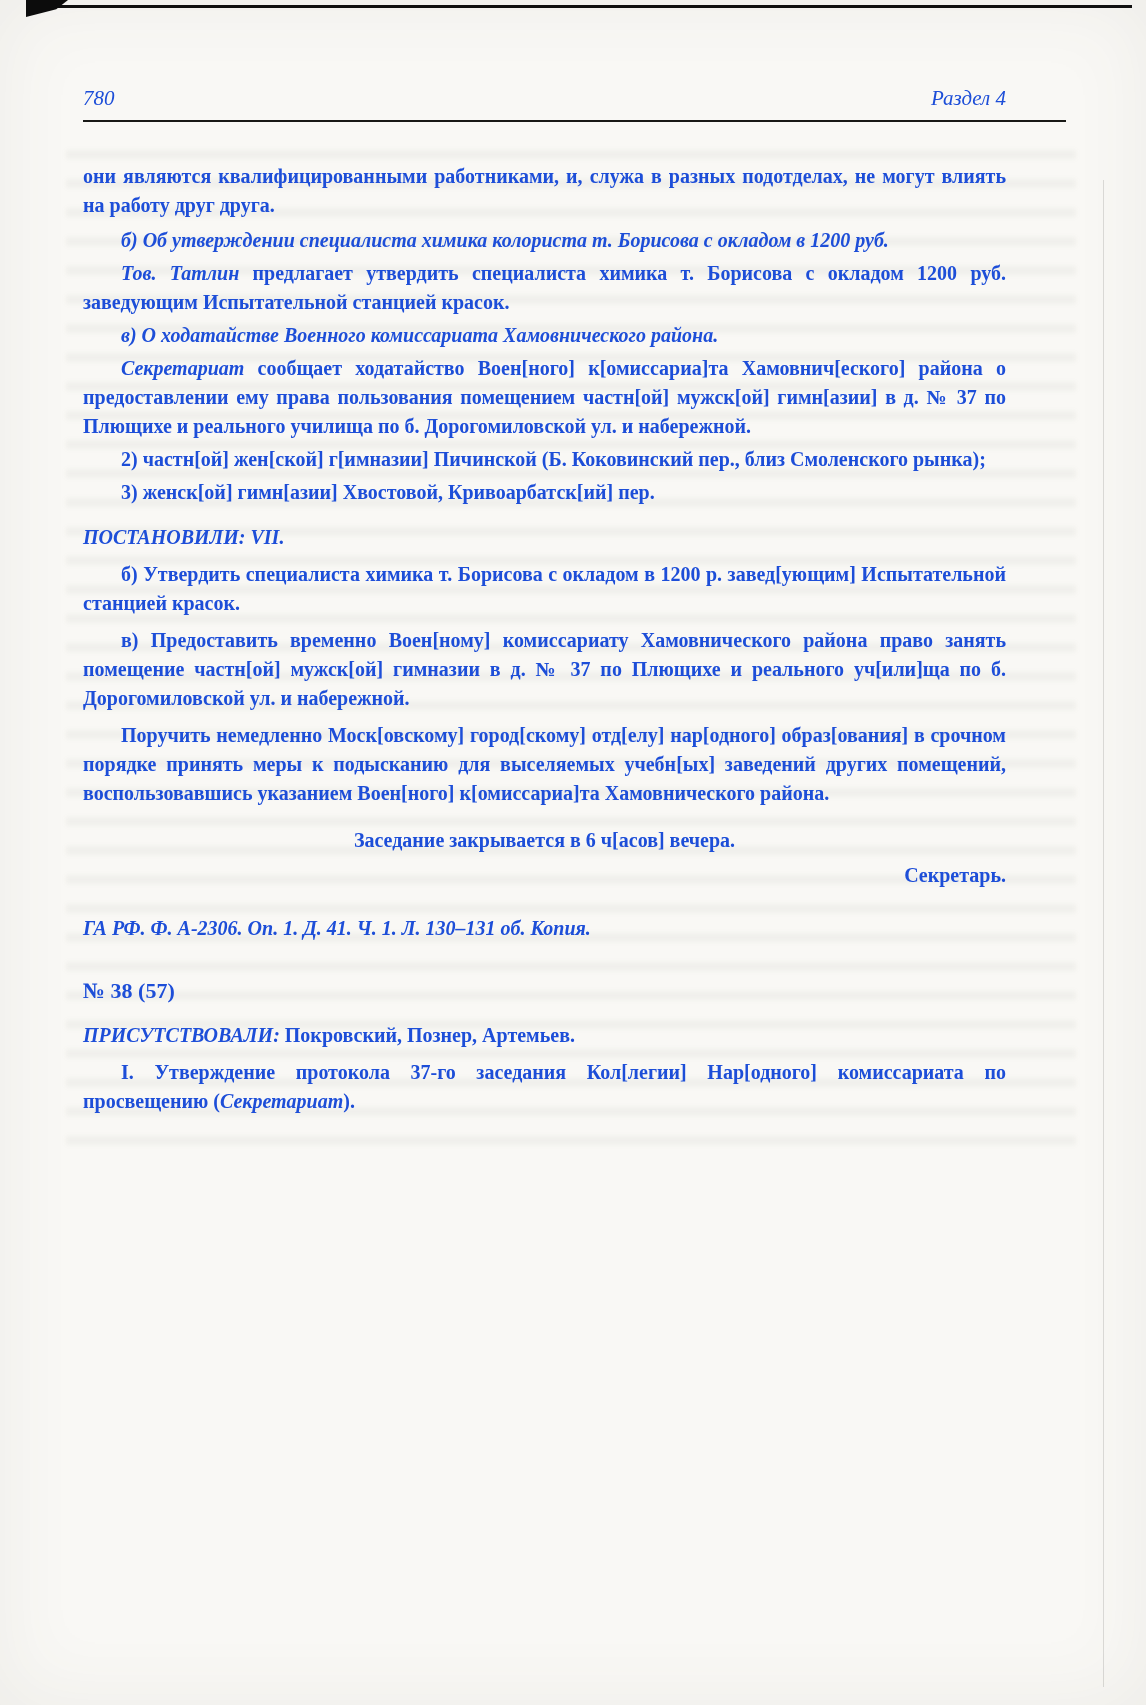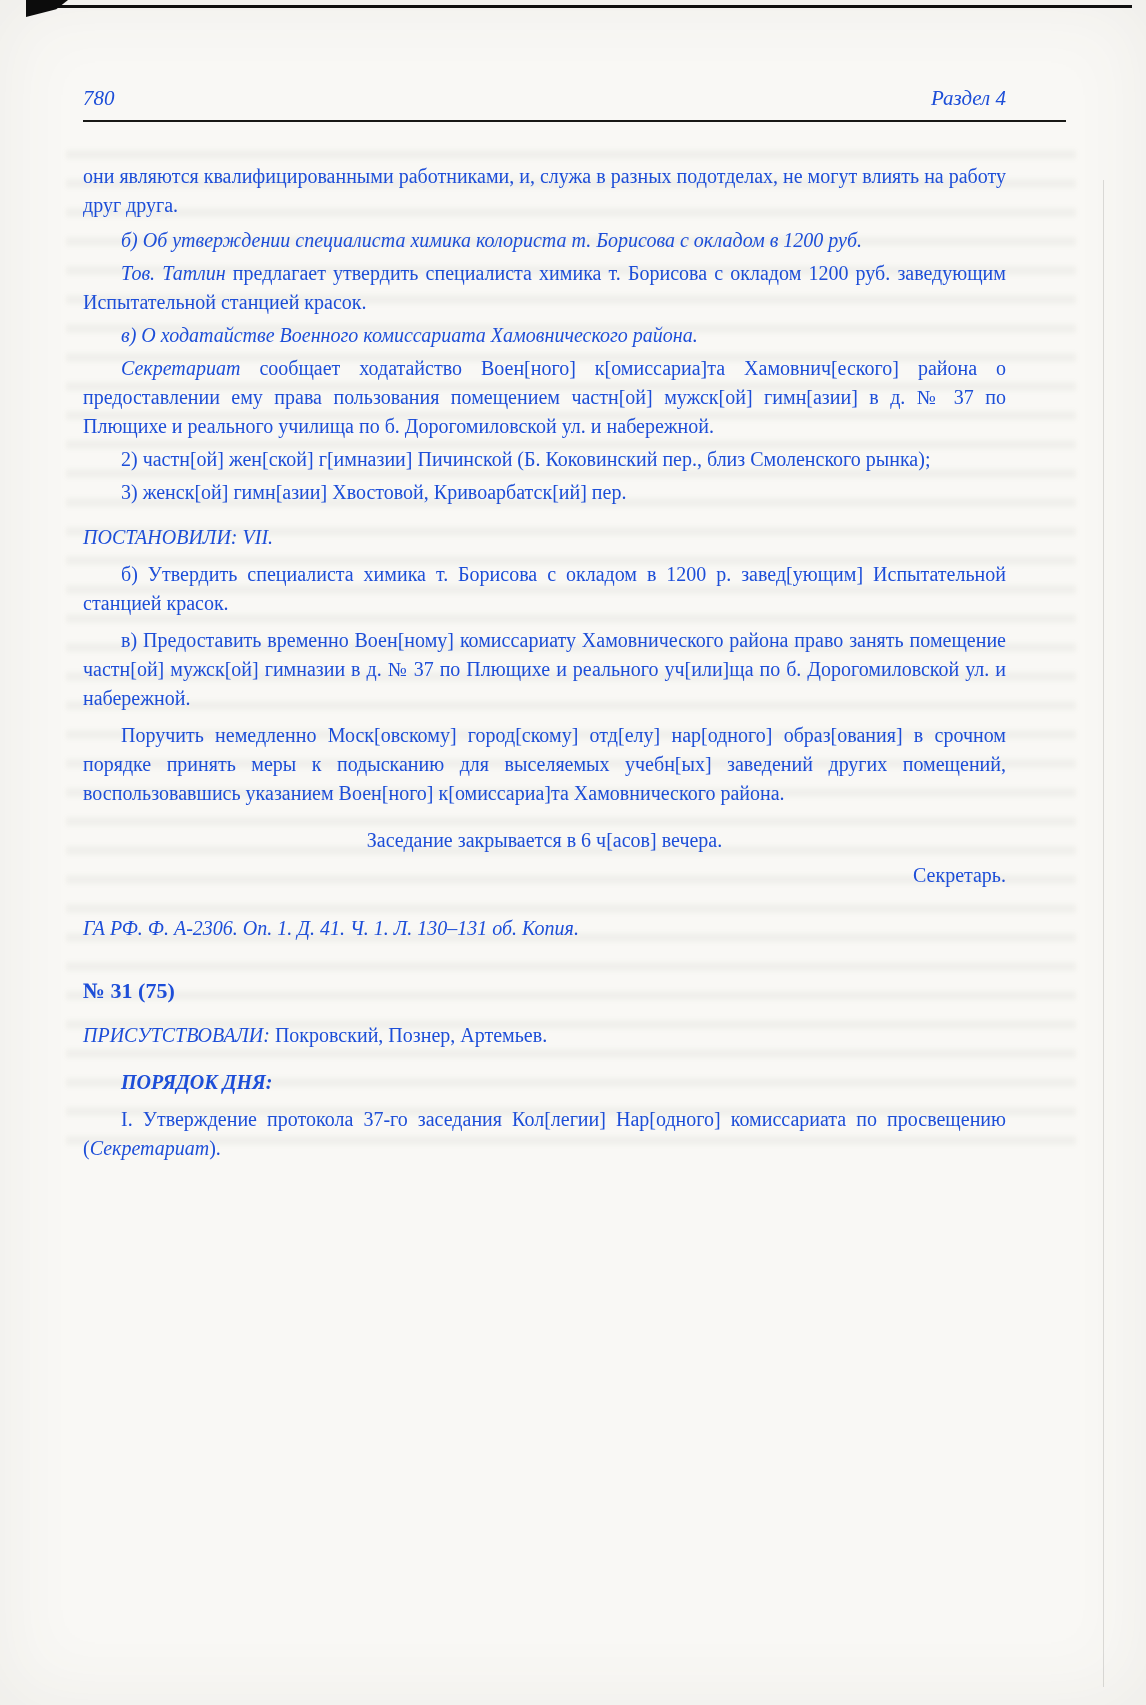--- a/index.html
+++ b/index.html
@@ -50,20 +50,21 @@
   }
   .rule {
     height: 0; border-top: 2px solid #191916;
     margin: 9px 0 40px 0;
     width: calc(100% + 60px);
   }
   p {
     margin: 2px 0 0 0;
     font-size: 20px; line-height: 1.45;
     text-align: justify;
+    font-weight: bold;
   }
   .ind  { text-indent: 38px; }
   .it   { font-style: italic; }
   .bold { font-weight: bold; }
   .ctr  { text-align: center; }
   .rt   { text-align: right; }
   .big  { font-size: 22px; }
   .mt4  { margin-top: 4px; }
   .mt6  { margin-top: 6px; }
   .mt8  { margin-top: 8px; }
@@ -111,23 +112,22 @@
     <p class="ind mt8">б) Утвердить специалиста химика т. Борисова с окладом в 1200 р. завед[ующим] Испытательной станцией красок.</p>
     <p class="ind mt8">в) Предоставить временно Воен[ному] комиссариату Хамовнического района право занять помещение частн[ой] мужск[ой] гимназии в д. № 37 по Плющихе и реального уч[или]ща по б. Дорогомиловской ул. и набережной.</p>
     <p class="ind mt8">Поручить немедленно Моск[овскому] город[скому] отд[елу] нар[одного] образ[ования] в срочном порядке принять меры к подысканию для выселяемых учебн[ых] заведений других помещений, воспользовавшись указанием Воен[ного] к[омиссариа]та Хамовнического района.</p>
 
     <p class="ctr mt18">Заседание закрывается в 6 ч[асов] вечера.</p>
 
     <p class="rt mt6">Секретарь.</p>
 
     <p class="it mt24">ГА РФ. Ф. А-2306. Оп. 1. Д. 41. Ч. 1. Л. 130–131 об. Копия.</p>
 
-    <p class="bold big mt32">№ 31 (75)</p>
+    <p class="bold big mt32">№ 38 (57)</p>
 
 
     <p class="mt14"><span class="it">ПРИСУТСТВОВАЛИ:</span><span> Покровский, Познер, Артемьев.</span></p>
 
-    <p class="ind it bold mt18">ПОРЯДОК ДНЯ:</p>
 
     <p class="ind mt8"><span>I. Утверждение протокола 37-го заседания Кол[легии] Нар[одного] комиссариата по просвещению (</span><span class="it">Секретариат</span><span>).</span></p>
 
   </main>
 </div>
 
 </body></html>

